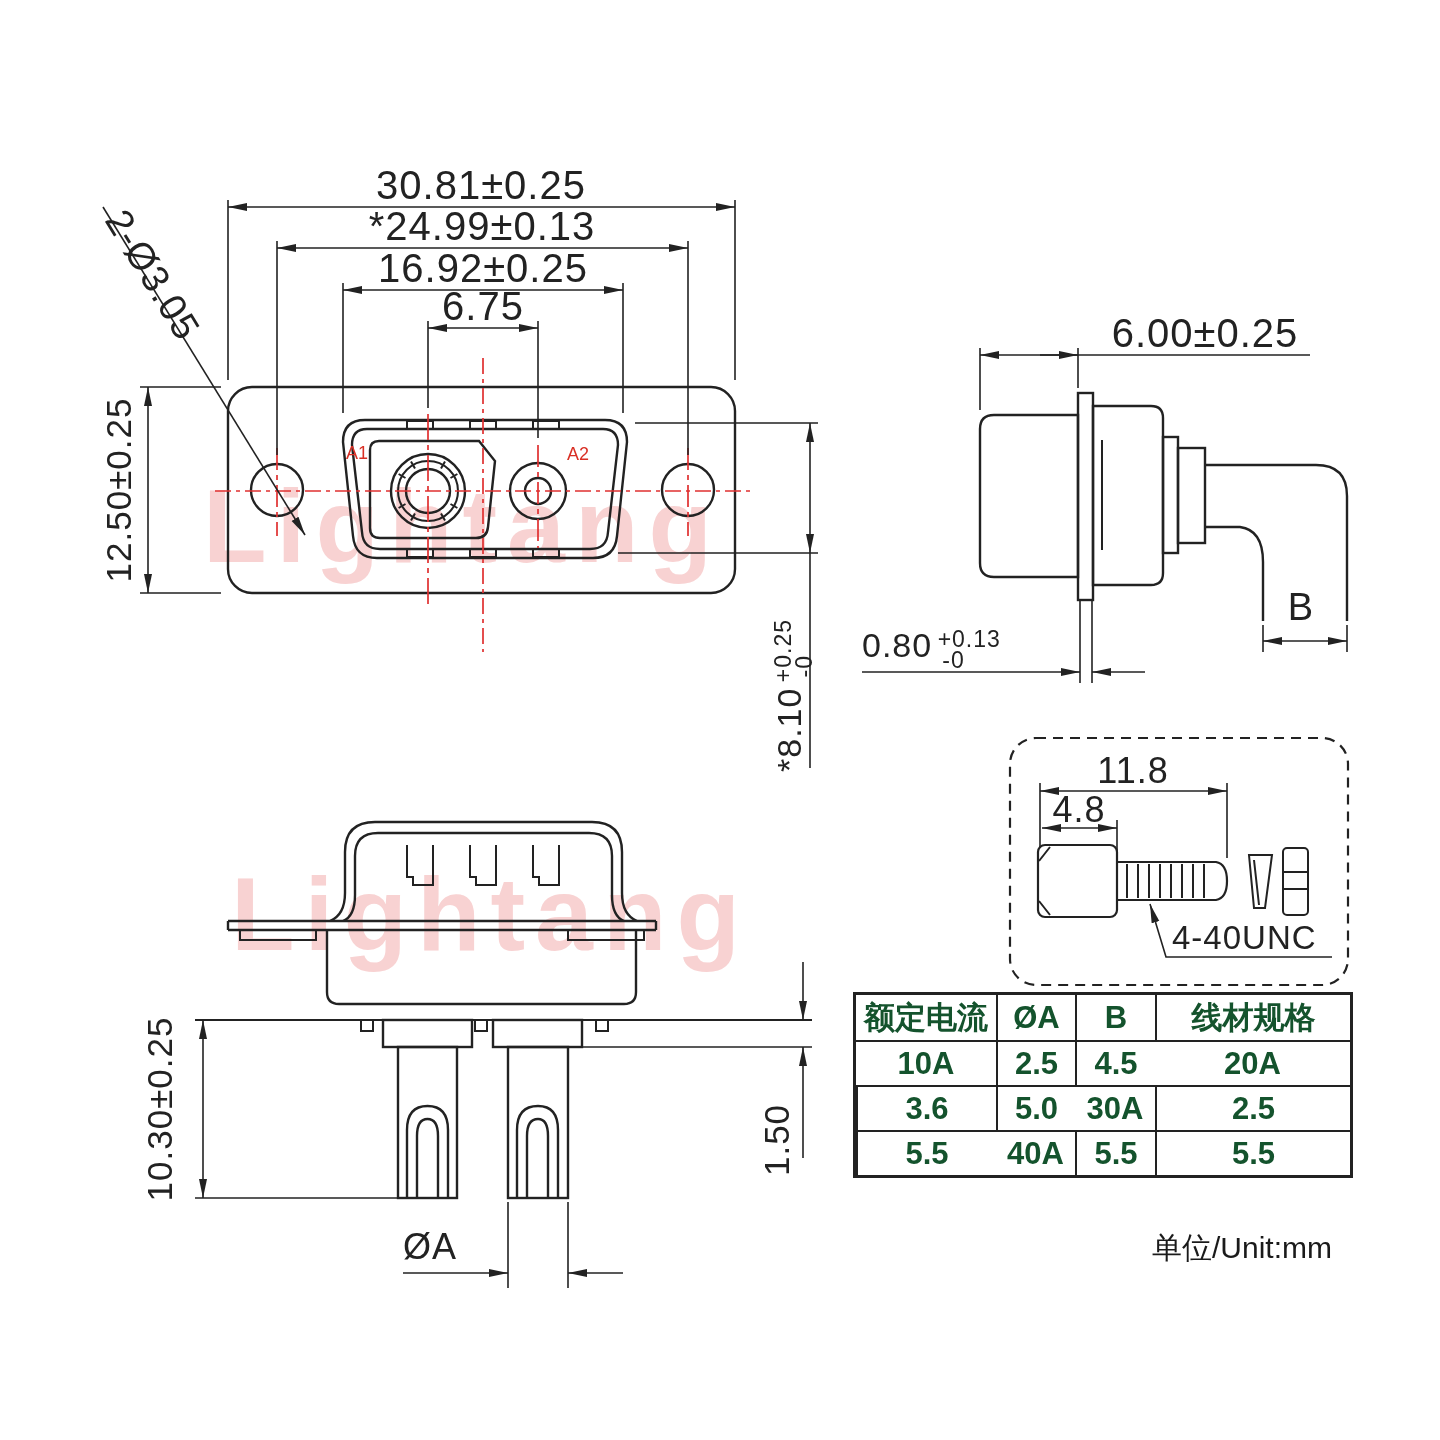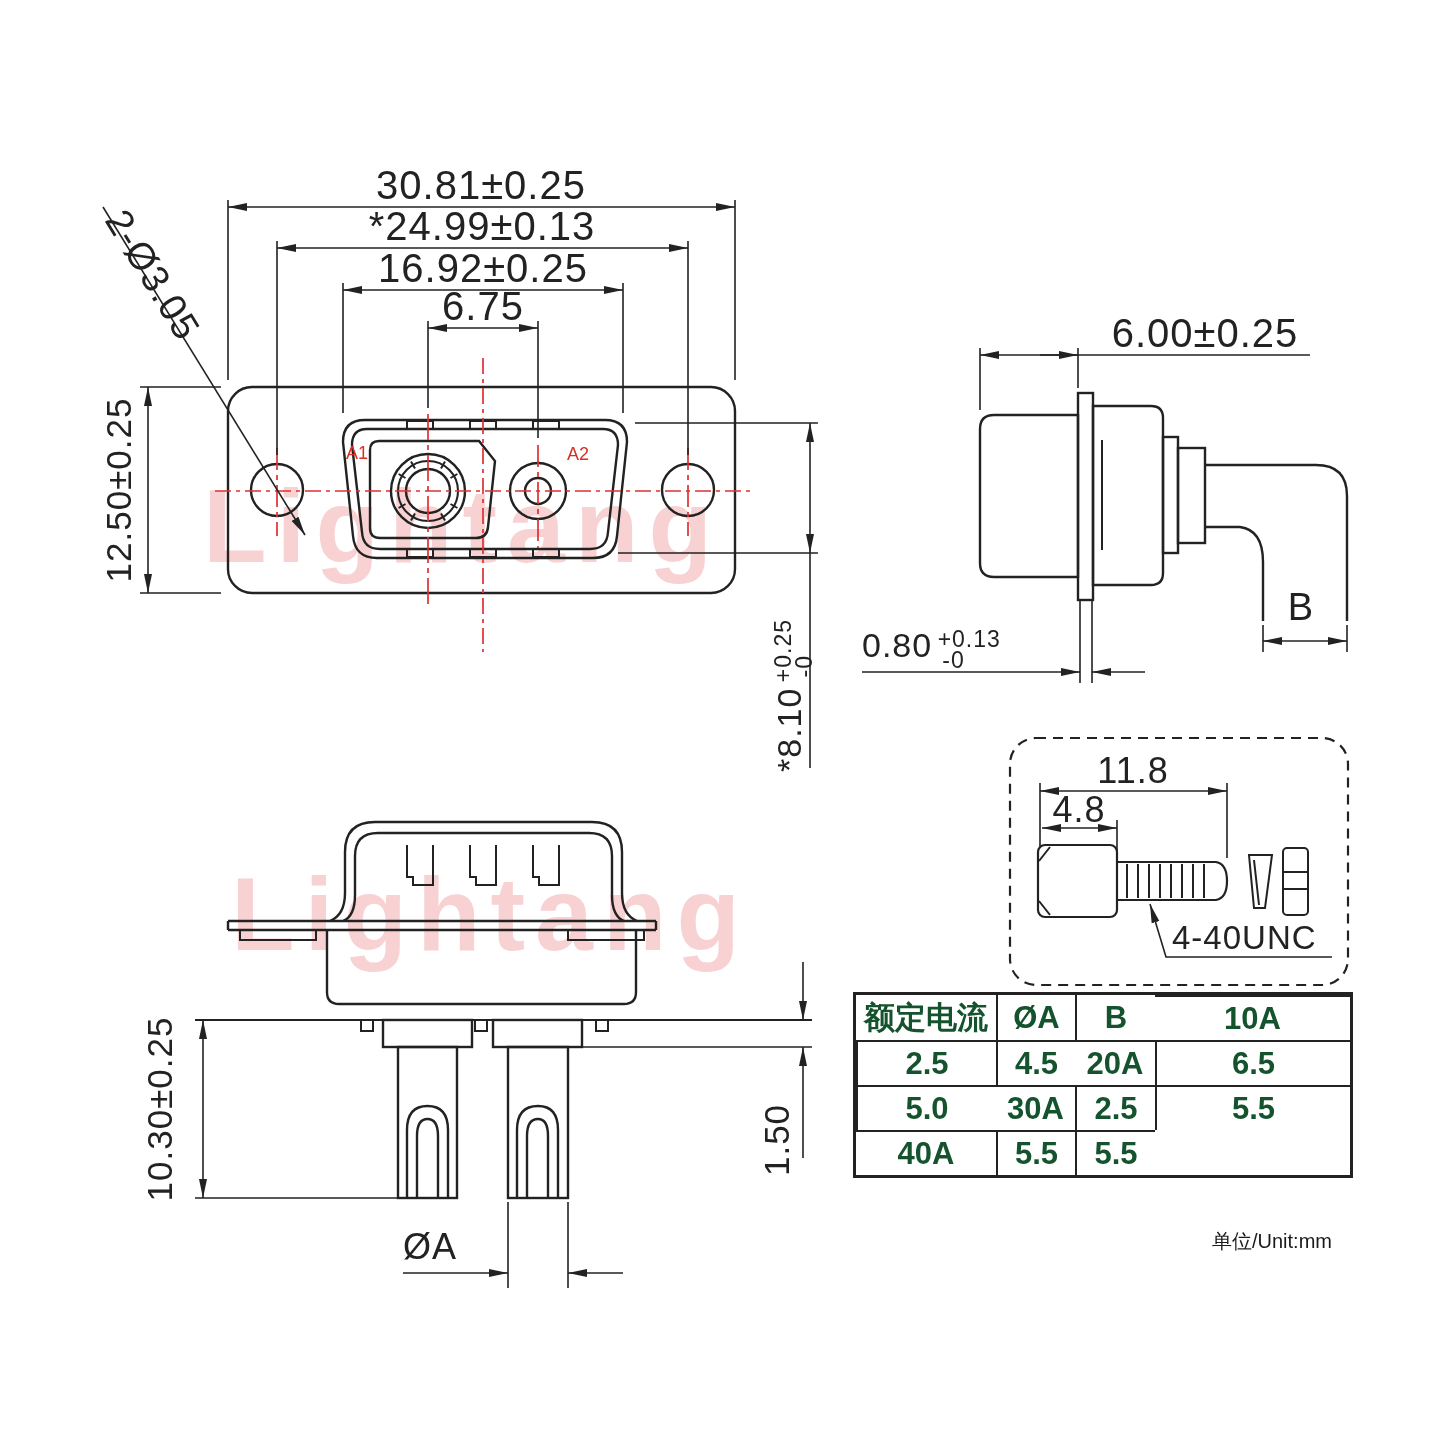--- a/index.html
+++ b/index.html
@@ -17,21 +17,21 @@
   .tol{font-size:23px;}
   .redlbl{fill:#d93025;font-size:18px;letter-spacing:0;}
   .spec-table{position:absolute;left:853px;top:992px;z-index:2;display:grid;
               grid-template-columns:140px 79px 80px 195px;grid-auto-rows:45px;
               border:3px solid #222;background:#fff;}
   .spec-table .cell{display:flex;align-items:center;justify-content:center;
               font-size:31px;color:#14532d;border-left:2px solid #222;border-top:2px solid #222;font-weight:bold;}
   .spec-table .cell.c0{border-left:none;}
   .spec-table .cell.r0{border-top:none;}
   .unit-note{position:absolute;left:1140px;top:1228px;width:192px;text-align:right;
-             font-size:20px;color:#1a1a1a;z-index:2;}
+             font-size:30px;color:#1a1a1a;z-index:2;}
 </style>
 </head>
 <body>
 
 <div id="canvas">
 
   <div id="wm1" class="watermark">Lightang</div>
   <div id="wm2" class="watermark">Lightang</div>
 
   <svg width="1440" height="1440" viewBox="0 0 1440 1440">
@@ -211,27 +211,28 @@
     </g>
     <text style="font-size:36px" x="1133" y="783" text-anchor="middle">11.8</text>
     <text style="font-size:36px" x="1079" y="822" text-anchor="middle">4.8</text>
     <text style="font-size:33px" x="1172" y="949">4-40UNC</text>
   </svg>
 
   <div class="spec-table">
     <div class="cell r0 c0">额定电流</div>
     <div class="cell r0">ØA</div>
     <div class="cell r0">B</div>
+    <div class="cell r0">线材规格</div>
 
     <div class="cell c0">10A</div>
     <div class="cell">2.5</div>
     <div class="cell">4.5</div>
 
     <div class="cell c0">20A</div>
-    <div class="cell">6.5</div>
+    <div class="cell">3.6</div>
     <div class="cell">5.0</div>
 
     <div class="cell c0">30A</div>
     <div class="cell">2.5</div>
     <div class="cell">5.5</div>
 
     <div class="cell c0">40A</div>
     <div class="cell">5.5</div>
     <div class="cell">5.5</div>
   </div>

